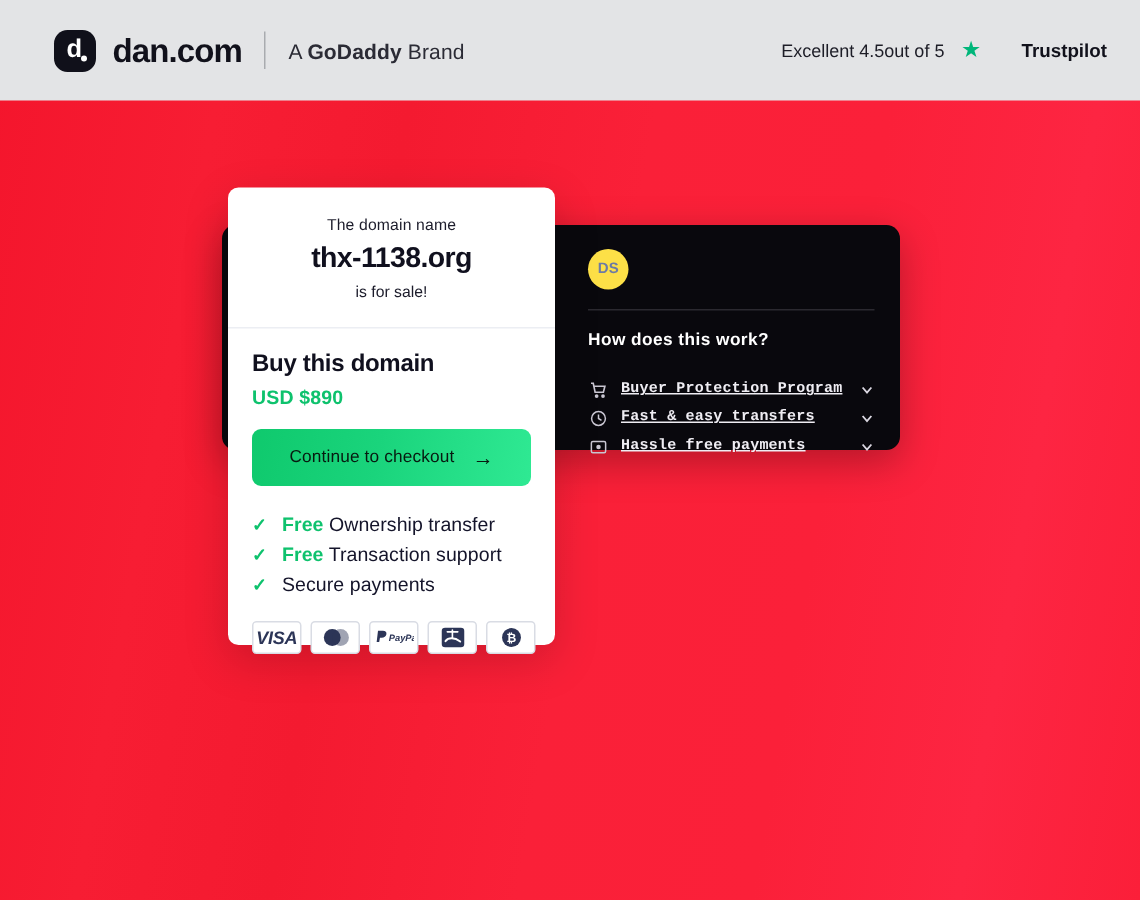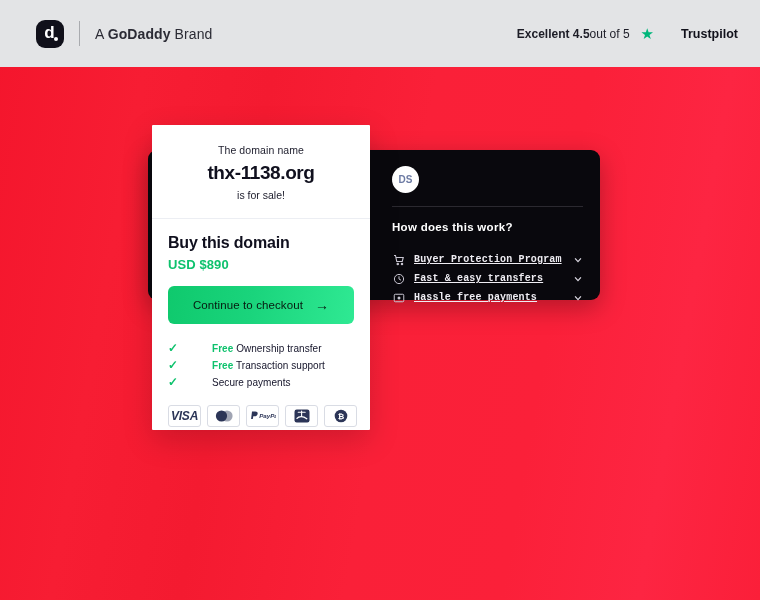--- a/index.html
+++ b/index.html
@@ -55,21 +55,21 @@
   .brand-sep {
     width:1px; height:25px; background:#a9abaf; margin:0 15px;
   }
   .brand-sub { font-size:14px; color:#2b2b35; letter-spacing:0.1px;text-align:center; }
   .brand-sub b { font-weight:bold; }
 
   .trust-block {
     margin-left:auto; margin-right:22px;
     display:flex; align-items:center; font-size:12px; color:#1d1d27;
   }
-  .trust-block .t-strong { font-weight:bold;text-align:right; }
+  .trust-block .t-strong { font-weight:normal;text-align:right; }
   .trust-star {
     margin-left:11px; margin-right:3px;
     color:#00b67a; font-size:15px; line-height:1;
   }
   .trust-name { font-weight:bold; font-size:12.5px; color:#11111b;margin-left:24px; }
 
   
   #seller-panel {
     position:absolute; left:148px; top:150px;
     width:452px; height:150px;
@@ -78,21 +78,21 @@
     box-shadow:0 8px 26px rgba(0,0,0,.28);
   }
   #seller-inner {
     position:absolute; left:227px; top:0;
     width:225px; height:150px;
     padding:16px 17px 0 17px;
   }
   .seller-row { display:flex; align-items:center; }
   .seller-avatar {
     width:27px; height:27px; border-radius:50%;
-    background:#ffffff; color:#6d7ba4;
+    background:#fde047; color:#6d7ba4;
     font-size:10px; font-weight:bold;
     display:flex; align-items:center; justify-content:center;
     flex:none;
   }
   .seller-meta { margin-left:10px; }
   .seller-label { font-size:10.5px; color:#6c6a78; line-height:1.25; }
   .seller-name { font-size:13px; font-weight:bold; color:#fff; line-height:1.3; letter-spacing:.2px;}
   .seller-divider { height:1px; background:#2b2930; margin:13px 0 14px 0; }
   .how-title { font-size:11.5px; font-weight:bold; color:#fff; letter-spacing:.3px; }
   .how-list { margin-top:17px;font-family:Liberation Mono, monospace; }
@@ -109,21 +109,21 @@
     font-size:10px; font-weight:bold; color:#efedf3;
     text-decoration:underline; letter-spacing:.15px;
     white-space:nowrap;
   }
   .how-chev { margin-left:auto; color:#d9d6e0; display:flex; }
 
   
   #buy-card {
     position:absolute; left:152px; top:125px;
     width:218px; height:305px;
-    background:#fff; border-radius:1px;
+    background:#fff; border-radius:7px;
     z-index:20;
     box-shadow:0 10px 30px rgba(0,0,0,.17);
     display:flex; flex-direction:column;
   }
   .domain-head {
     padding:19px 16px 17px 16px; text-align:center;
     border-bottom:1px solid #eceef3;
   }
   .dh-pre { font-size:10.5px; color:#1c1c2b; letter-spacing:.1px; }
   .dh-name {
@@ -150,21 +150,21 @@
     letter-spacing:.1px;
   }
   #checkout-button .arrow { margin-left:12px; font-size:14px; line-height:1; }
 
   .benefits { padding:18px 16px 0 16px; }
   .benefit-row { display:flex; align-items:center; margin-bottom:5px; }
   .check {
     width:12px; margin-right:8px; color:#0ec26d;
     font-size:12px; line-height:1; font-weight:bold; flex:none;
   }
-  .benefit-text { font-size:10px; color:#14142a; letter-spacing:.05px;margin-left:24px; }
+  .benefit-text { font-size:13px; color:#14142a; letter-spacing:.05px; }
   .benefit-text .free { color:#0ec26d; font-weight:bold; }
 
   .pay-row { display:flex; gap:6px; padding:12px 16px 0 16px; }
   .pay-chip {
     width:33px; height:22px; border:1px solid #d9dce4; border-radius:3px;
     background:#fff; display:flex; align-items:center; justify-content:center;
     flex:none;
   }
   .pay-chip svg { display:block; }
   .pc-visa {
@@ -176,20 +176,21 @@
 <body>
 
 <div id="page-bg"></div>
 
 <div id="site-header">
   <div class="brand-block">
     <div class="logo-mark">
       <span class="lm-d">d</span>
       <span class="lm-dot"></span>
     </div>
+    <div class="brand-word">dan.com</div>
     <div class="brand-sep"></div>
     <div class="brand-sub"><span>A </span><b>GoDaddy</b><span> Brand</span></div>
   </div>
 
   <div class="trust-block">
     <span class="t-strong">Excellent 4.5</span>
     <span> out of 5</span>
     <span class="trust-star">★</span>
     <span class="trust-name">Trustpilot</span>
   </div>

